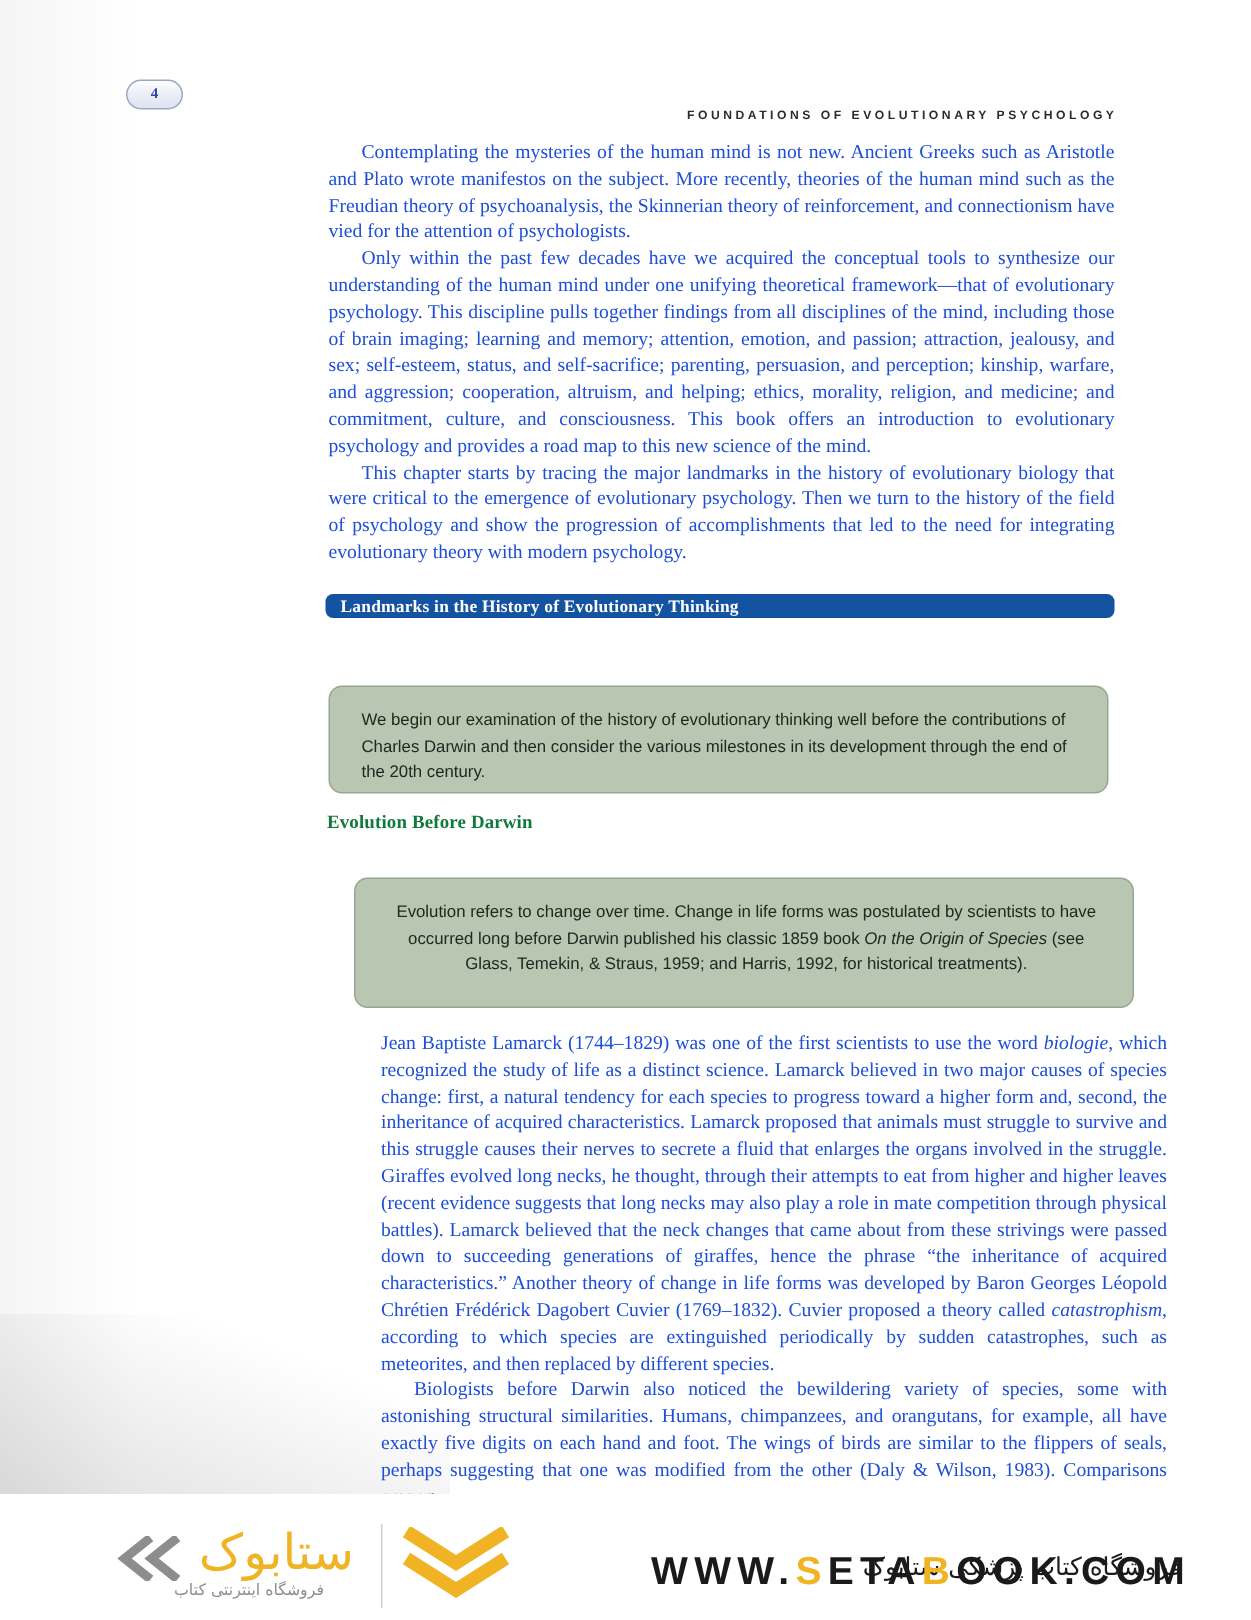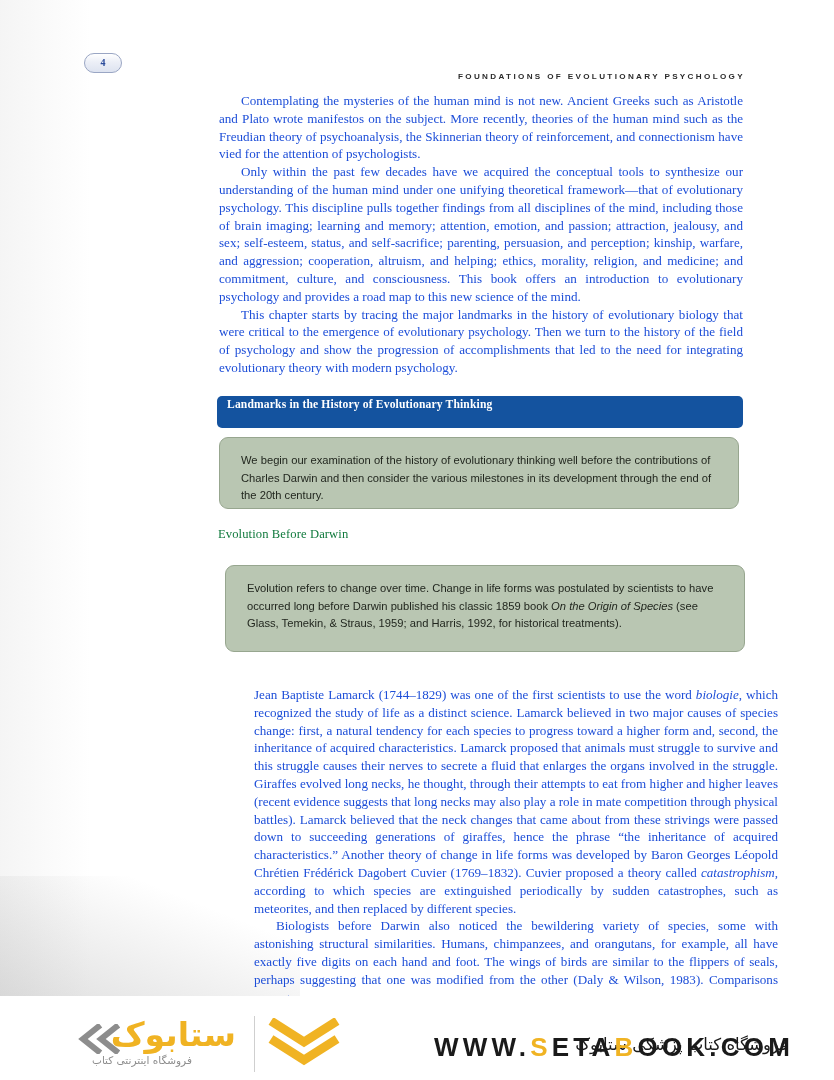--- a/index.html
+++ b/index.html
@@ -98,21 +98,21 @@
   }
   .body-par.noindent { text-indent: 0; }
   .body-par i { font-style: italic; }
 
   
   #section-banner {
     position: absolute;
     left: 217px;
     top: 396px;
     width: 526px;
-    height: 32px;
+    height: 16px;
     background: #14539f;
     border-radius: 5px;
     box-sizing: border-box;
   }
   #section-banner-label {
     position: absolute;
     left: 10px;
     top: 2px;
     font-family: "Liberation Serif", serif;
     font-size: 11.6px;
@@ -127,43 +127,45 @@
     position: absolute;
     background: #b9c6b2;
     border: 1px solid #97a68f;
     border-radius: 9px;
     box-sizing: border-box;
     font-family: "Liberation Sans", sans-serif;
     font-size: 11.2px;
     line-height: 17.6px;
     color: #22271f;
     padding: 14px 18px 12px 21px;
+    margin-top: 20px;
   }
   .callout i { font-style: italic; }
   #callout-intro {
     left: 219px;
     top: 437px;
     width: 520px;
     height: 72px;
   }
   #callout-evolution {
-    left: 225px;
+    left: 236px;
     top: 565px;
     width: 520px;
     height: 87px;
+    text-align: center;
   }
 
   
   #subhead-evolution-before-darwin {
     position: absolute;
     left: 218px;
-    top: 527px;
+    top: 541px;
     font-family: "Liberation Serif", serif;
     font-size: 12.6px;
-    font-weight: normal;
+    font-weight: bold;
     color: #107a3d;
     letter-spacing: 0.1px;
     white-space: nowrap;
   }
 
   
   #text-column-lower {
     position: absolute;
     left: 219px;
     top: 686px;
@@ -195,32 +197,32 @@
     height: 30px;
   }
   #logo-wordmark-fa {
     position: absolute;
     left: 42px;
     top: 9px;
     width: 122px;
     height: 44px;
     font-family: "DejaVu Sans", sans-serif;
     font-size: 33px;
-    font-weight: bold;
+    font-weight: normal;
     color: #f0b323;
     direction: rtl;
     line-height: 44px;
     white-space: nowrap;
   }
   #logo-tagline-fa {
     position: absolute;
     left: 20px;
     top: 50px;
     width: 148px;
-    text-align: left;
+    text-align: center;
     font-family: "DejaVu Sans", sans-serif;
     font-size: 10.5px;
     color: #8d8d8d;
     direction: rtl;
     white-space: nowrap;
   }
   #logo-divider {
     position: absolute;
     left: 182px;
     top: 12px;

